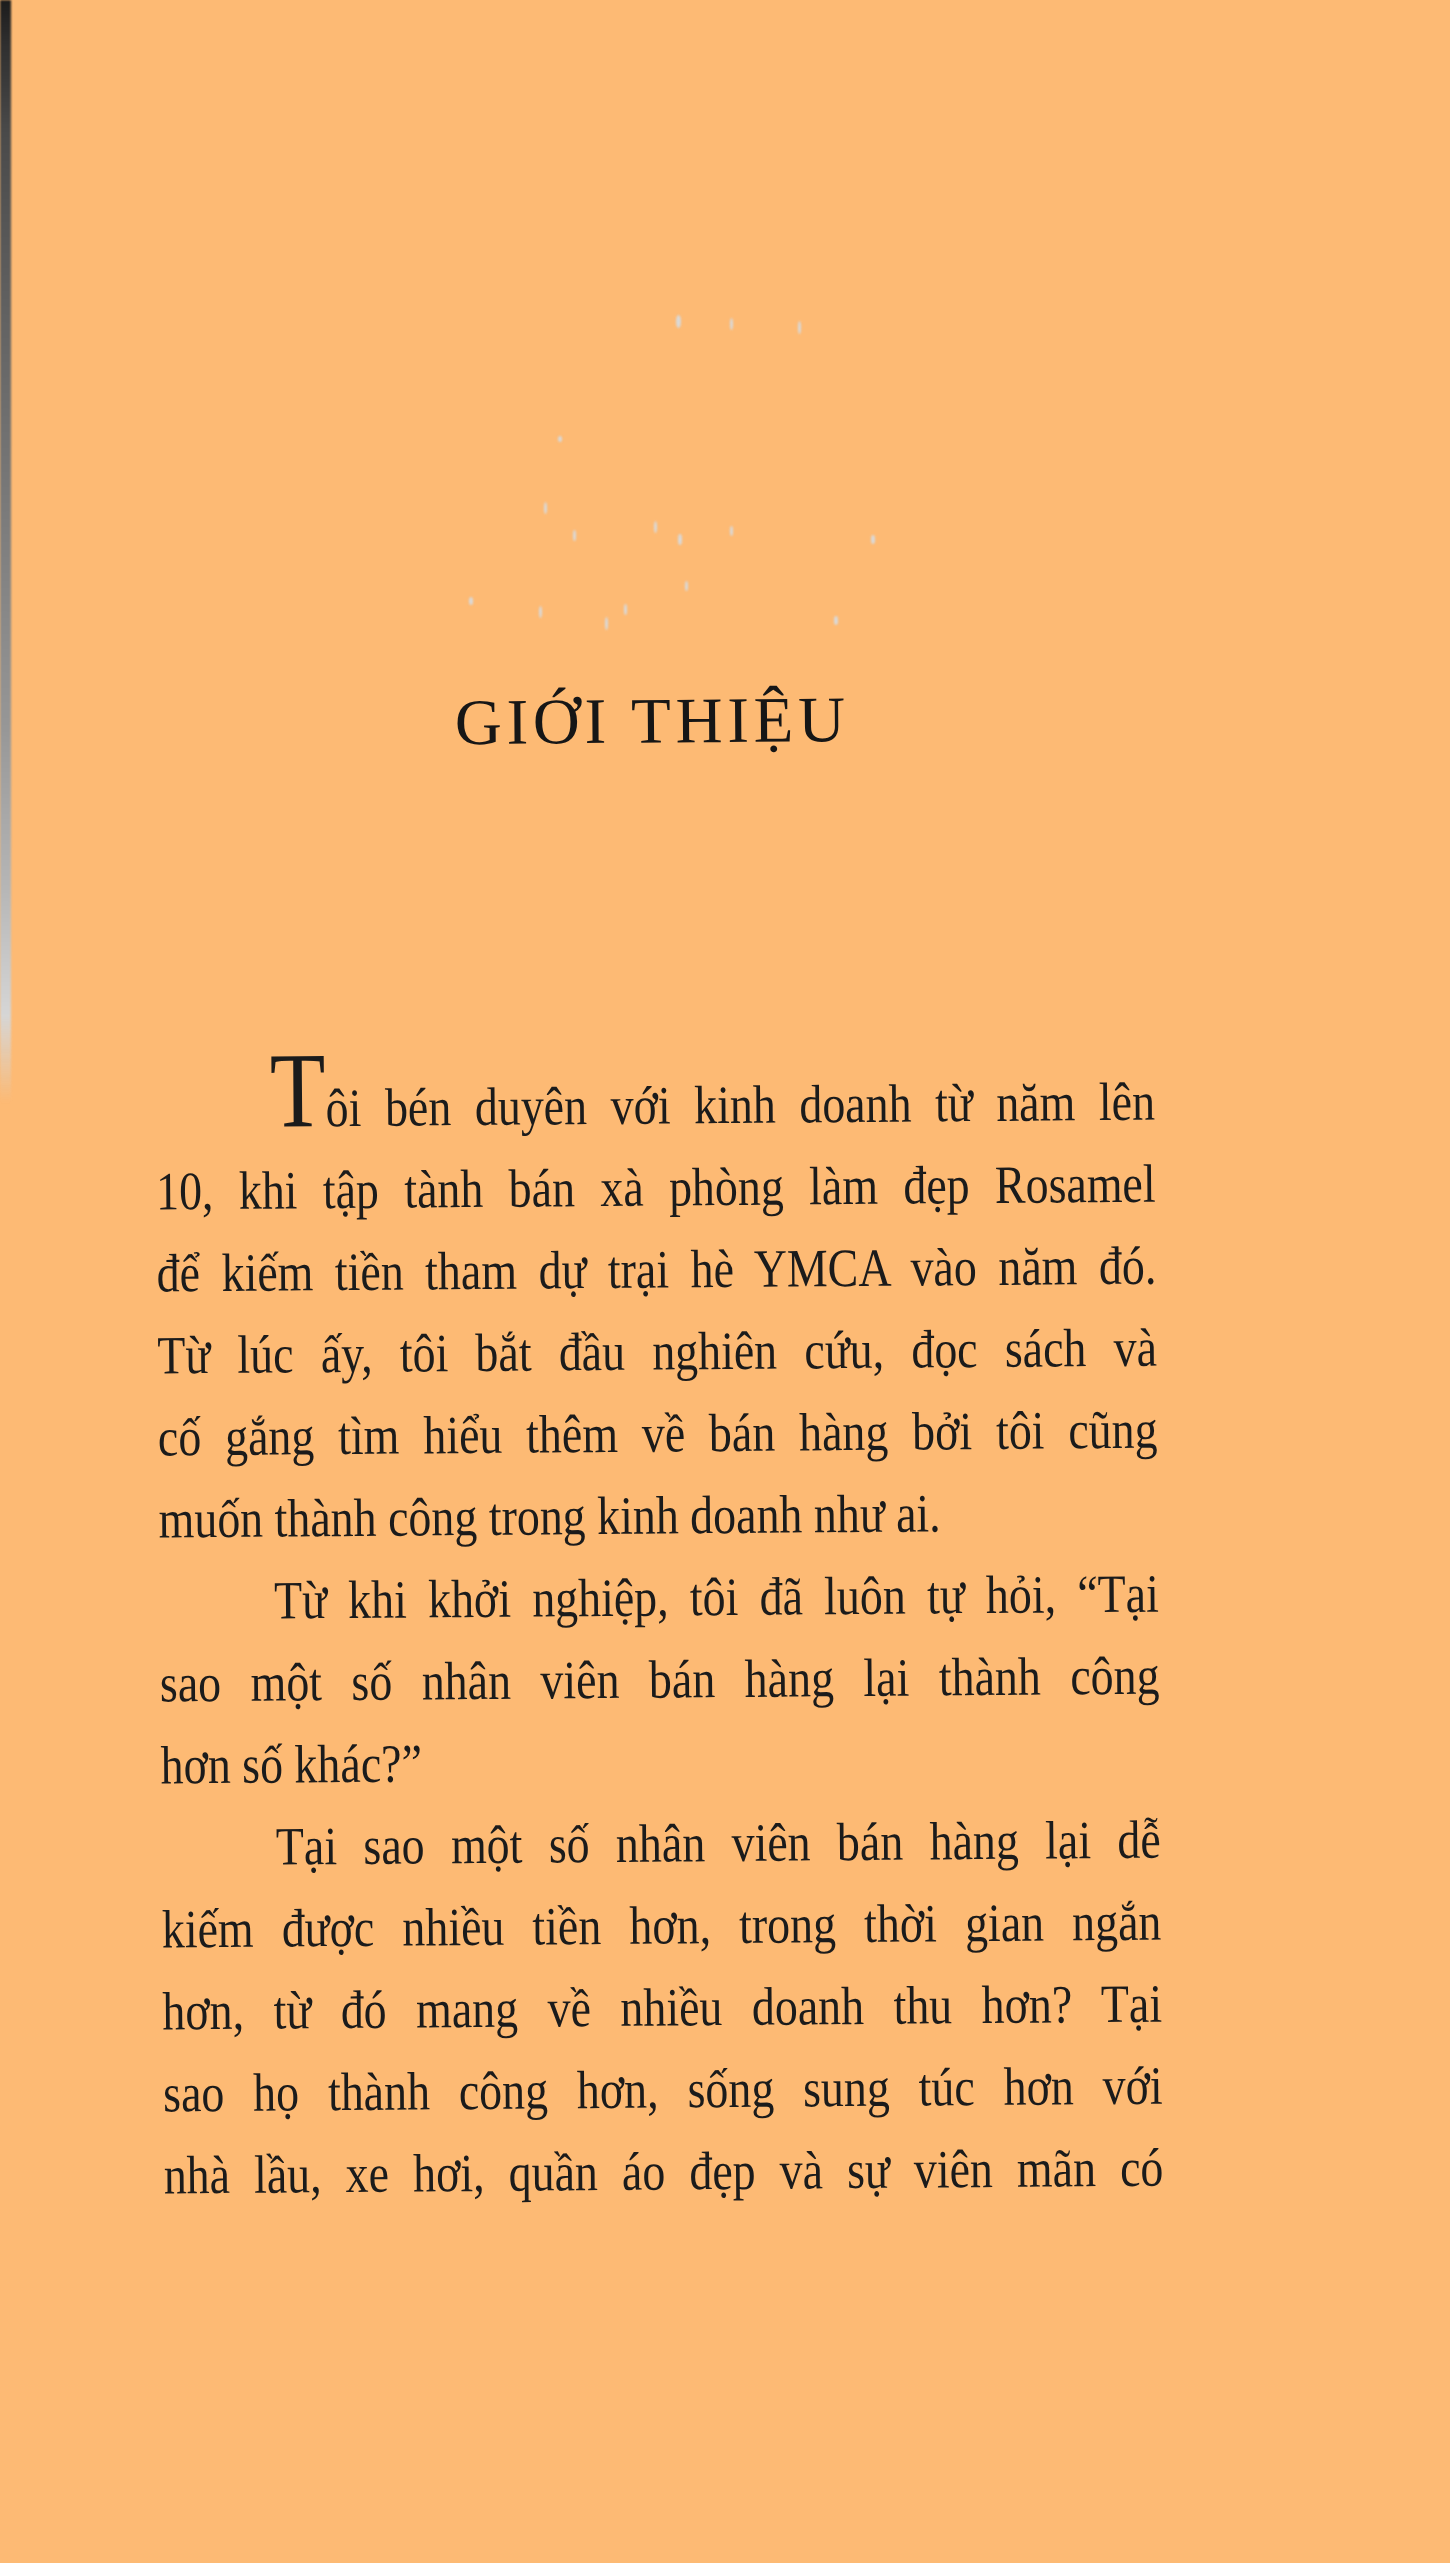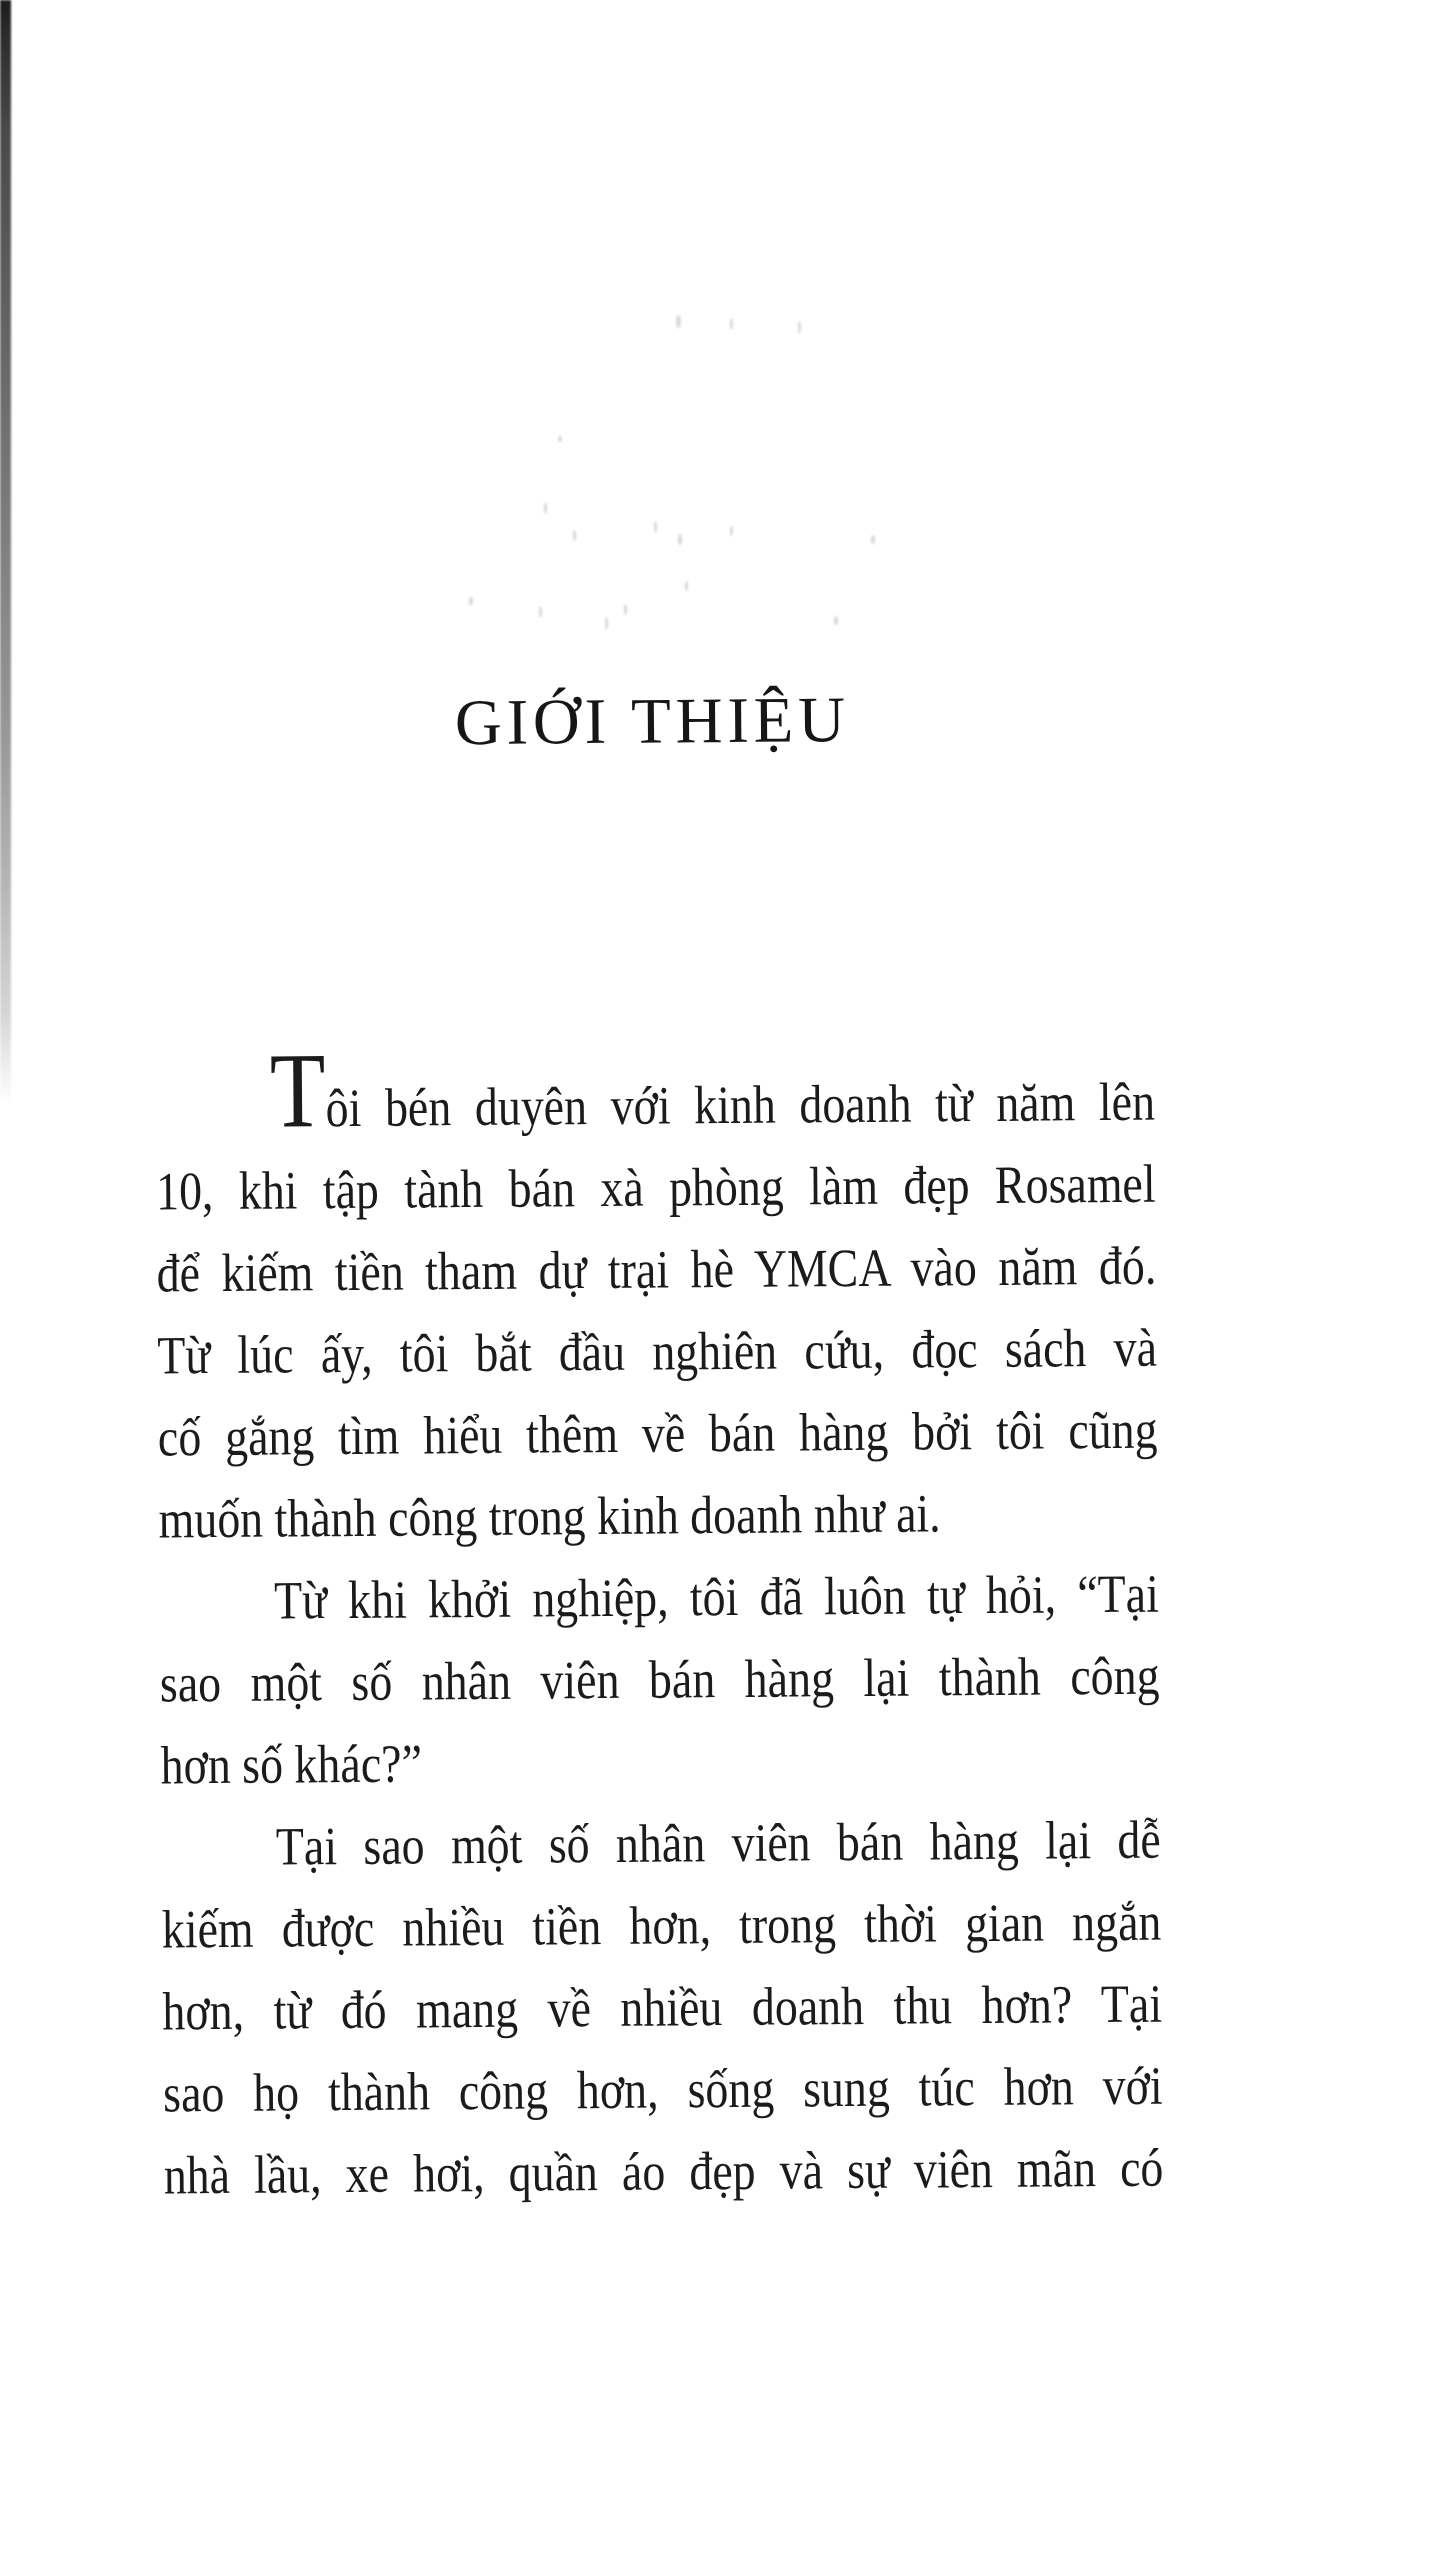--- a/index.html
+++ b/index.html
@@ -1,19 +1,19 @@
 <!DOCTYPE html>
 <html><head>
 <meta charset="utf-8">
 <style>
   html,body{margin:0;padding:0;background:#e9e9e9;}
   .page{
     position:relative;
     width:1450px;height:2563px;
-    background:#ffffff;
+    background:#fdba74;
     overflow:hidden;
     font-family:"Liberation Serif","DejaVu Serif",serif;
     color:#1b1b1b;
   }
   
   .binding-strip{
     position:absolute;left:0;top:0;width:10.6px;height:1103px;
     background:linear-gradient(to bottom,
       #1c1c1c 0%,#2f2f2f 4%,#4a4a4a 12%,#616161 28%,
       #7d7d7d 48%,#979797 66%,#b5b5b5 80%,#d6d6d6 92%,

